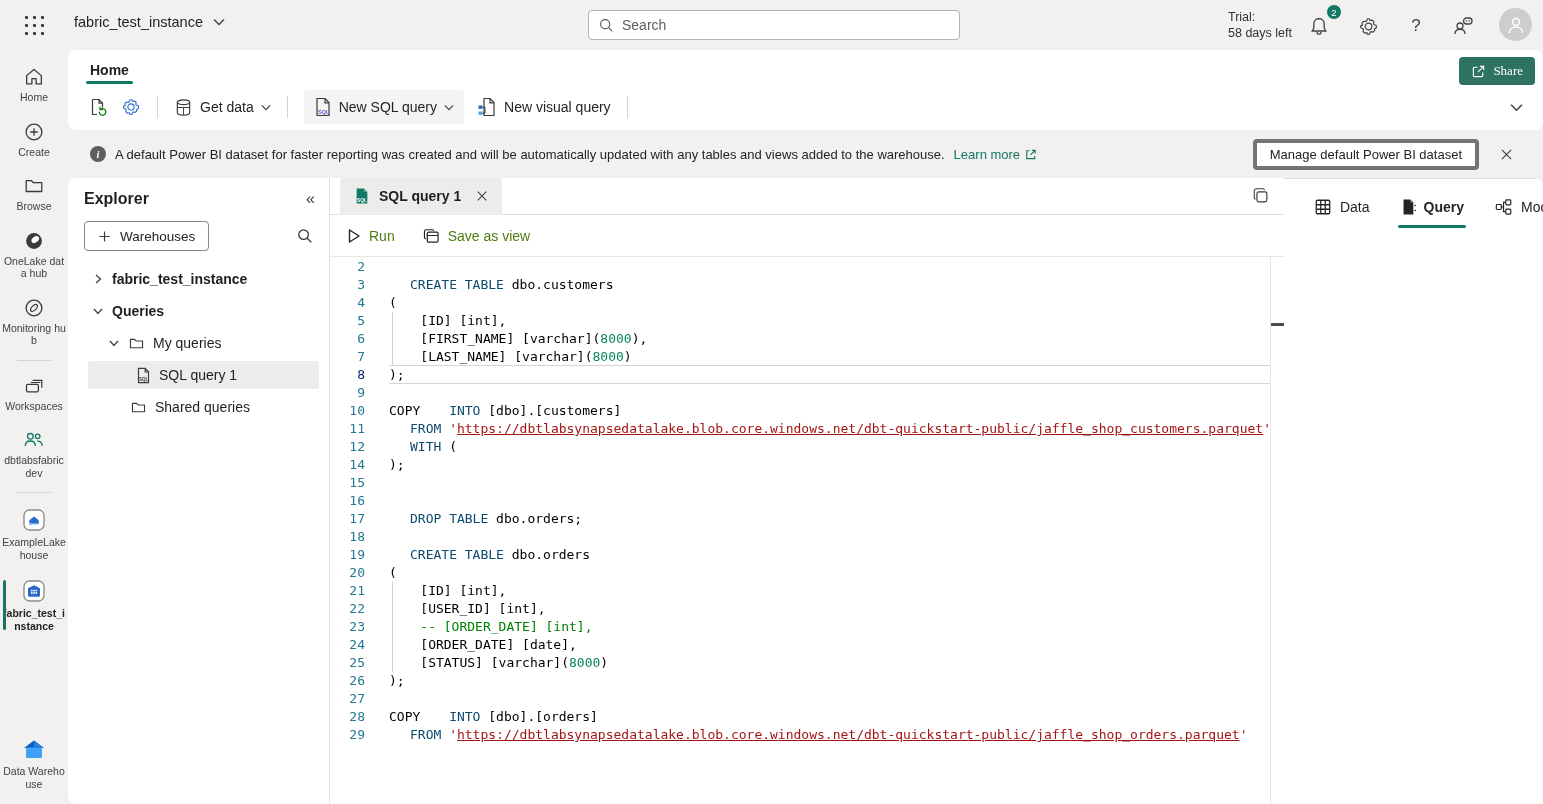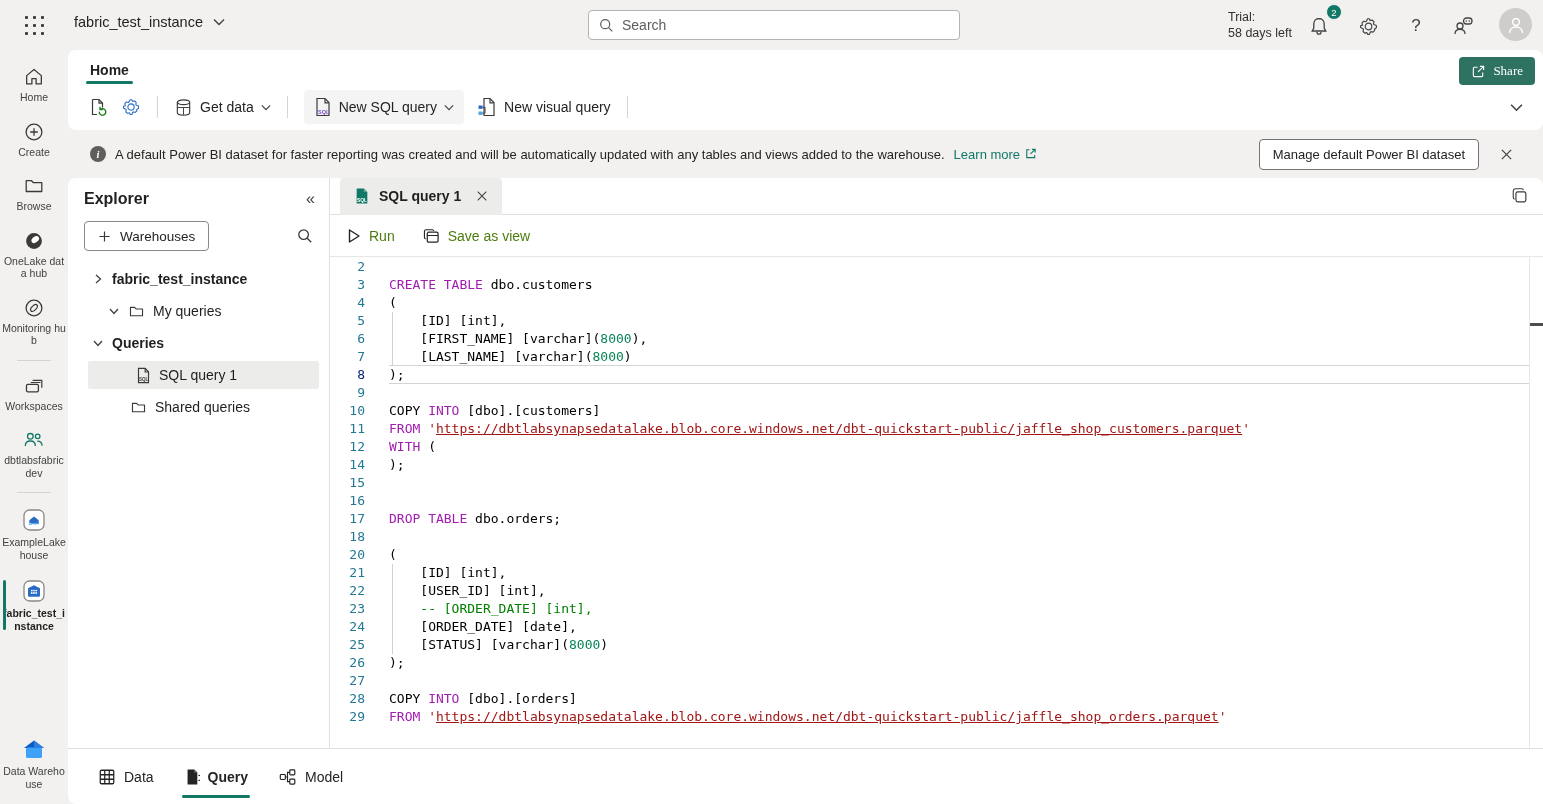--- a/index.html
+++ b/index.html
@@ -42,26 +42,26 @@
   .share-btn { position:absolute; right:8px; top:7px; height:28px; background:#2e7262; color:#fff; border:none; border-radius:4px; font-size:13px; display:flex; align-items:center; gap:7px; padding:0 12px; cursor:pointer; font-family:Liberation Serif, serif; }
   .toolrow { height:46px; display:flex; align-items:center; padding:0 20px; gap:13px; }
   .tool-btn { display:flex; align-items:center; gap:7px; cursor:pointer; font-size:14px; color:#252423; background:transparent; border:none; font-family:inherit; }
   .tool-btn.boxed { background:#f5f4f4; border-radius:4px; height:34px; padding:0 10px; }
   .vdiv { width:1px; height:22px; background:#d6d4d2; margin:0 3px; }
   .ribbon-collapse { margin-left:auto; cursor:pointer; color:#424242; }
 
   
   .banner { position:absolute; left:68px; top:130px; right:0; height:48px; display:flex; align-items:center; padding:0 16px 0 22px; gap:9px; font-size:13px; color:#252423; }
   .info-ic { width:16px; height:16px; border-radius:50%; background:#605e5c; color:#fff; font-size:10.5px; font-weight:700; display:flex; align-items:center; justify-content:center; font-family:"Liberation Serif", serif; font-style:italic; }
-  .learnmore { color:#117865; display:flex; gap:4px; cursor:pointer; }
-  .manage-btn { margin-left:auto; height:31px; background:#fff; border:1px solid #737373; border-radius:4px; font-size:13px; color:#252423; padding:0 13px; cursor:pointer; font-family:inherit; }
+  .learnmore { color:#117865; display:flex; align-items:center; gap:4px; cursor:pointer; }
+  .manage-btn { margin-left:auto; height:31px; background:#fff; border:4px solid #737373; border-radius:4px; font-size:13px; color:#252423; padding:0 13px; cursor:pointer; font-family:inherit; }
   .banner-close { margin:0 14px 0 12px; cursor:pointer; }
 
   
-  .main-card { position:absolute; left:68px; top:178px; right:0; bottom:0; background:#fff; border-radius:8px 8px 0 8px; display:flex; flex-direction:column; overflow:hidden; }
+  .main-card { position:absolute; left:68px; top:178px; right:0; bottom:0; background:#fff; border-radius:8px 8px 0 8px; display:flex; overflow:hidden; }
   .main-row { flex:1; display:flex; min-height:0; }
 
   
   .explorer { width:262px; flex:none; border-right:1px solid #e1dfdd; padding:12px 10px 0 16px; }
   .exp-head { display:flex; align-items:center; padding-right:4px; }
   .exp-title { font-size:16px; font-weight:700; flex:1; }
   .exp-collapse { font-size:16px; color:#424242; cursor:pointer; }
   .exp-actions { margin:13px 0 12px; display:flex; align-items:center; }
   .wh-pill { height:30px; border:1px solid #8a8886; border-radius:4px; background:#fff; display:flex; align-items:center; gap:9px; padding:0 13px; font-size:13.5px; color:#252423; cursor:pointer; font-family:inherit; }
   .exp-search { margin-left:auto; margin-right:6px; cursor:pointer; }
@@ -80,21 +80,21 @@
   .ed-tool { display:flex; align-items:center; gap:8px; font-size:14px; color:#4d7c0f; cursor:pointer; background:none; border:none; font-family:inherit; }
 
   
   .code { flex:1; position:relative; overflow:hidden; font-family:"DejaVu Sans Mono", "Liberation Mono", monospace; font-size:13px; line-height:18px; padding-top:1px; }
   .code-line { display:flex; height:18px; }
   .ln { width:35px; text-align:right; color:#237893; flex:none; user-select:none; }
   .ln-cur { color:#0b216f; }
   .lc { flex:1; margin-left:24px; margin-right:13px; white-space:pre; position:relative; }
   .code-line.current .lc { border-top:1px solid #d4d4d4; border-bottom:1px solid #d4d4d4; margin-top:-1px; }
   .guide { position:absolute; left:3px; top:0; bottom:0; border-left:1px solid #d0d0d0; }
-  .tk-pl { color:#000; } .tk-kw { color:#a21caf; } .tk-str { color:#a31515; }
+  .tk-pl { color:#000; } .tk-kw { color:#0c4a6e;margin-left:21px; } .tk-str { color:#a31515; }
   .tk-url { color:#a31515; text-decoration:underline; } .tk-num { color:#098658; } .tk-com { color:#008000;margin-top:48px; }
   .ruler { position:absolute; right:13px; top:0; bottom:0; border-left:1px solid #e8e7e6; }
   .ruler-mark { position:absolute; right:0; width:13px; height:3px; background:#4d4d4d; top:66px; }
 
   
   .bottombar { height:56px; border-top:1px solid #e1dfdd; display:flex; align-items:stretch; padding-left:30px; gap:30px; flex:none; }
   .btab { display:flex; align-items:center; gap:8px; font-size:14px; color:#252423; cursor:pointer; position:relative; }
   .btab.active { font-weight:700; }
   .btab.active::after { content:""; position:absolute; left:-2px; right:-2px; bottom:6px; height:3px; border-radius:2px; background:#117865; }
 </style>
@@ -355,34 +355,34 @@
               <path d="M10.2 10.2 L14.2 14.2" stroke="#3b3a39" stroke-width="1.3"></path>
             </svg>
         </span>
       </div>
       <div class="tree-row" style="padding-left:8px">
         <svg class="chev" width="12" height="12" viewBox="0 0 12 12">
             <path d="M4 2 L8.5 6 L4 10" fill="none" stroke="#424242" stroke-width="1.3"></path>
           </svg>
         <span class="semib">fabric_test_instance</span>
       </div>
+      <div class="tree-row" style="padding-left:8px">
+        <svg class="chev" width="12" height="12" viewBox="0 0 12 12">
+            <path d="M2 4 L6 8.5 L10 4" fill="none" stroke="#424242" stroke-width="1.3"></path>
+          </svg>
+        <span class="semib">Queries</span>
+      </div>
       <div class="tree-row" style="padding-left:24px">
         <svg class="chev" width="12" height="12" viewBox="0 0 12 12">
             <path d="M2 4 L6 8.5 L10 4" fill="none" stroke="#424242" stroke-width="1.3"></path>
           </svg>
         <svg width="17" height="17" viewBox="0 0 24 24">
             <path d="M3.5 6.2 H9.3 L11.4 8.4 H20.5 V18 H3.5 Z" fill="none" stroke="#3b3a39" stroke-width="1.6" stroke-linejoin="round"></path>
           </svg>
         <span>My queries</span>
-      </div>
-      <div class="tree-row" style="padding-left:8px">
-        <svg class="chev" width="12" height="12" viewBox="0 0 12 12">
-            <path d="M2 4 L6 8.5 L10 4" fill="none" stroke="#424242" stroke-width="1.3"></path>
-          </svg>
-        <span class="semib">Queries</span>
       </div>
       <div class="tree-row sel" style="padding-left:48px">
         <svg width="15" height="17" viewBox="0 0 18 20">
             <path d="M3 1.5 H11 L15 5.5 V18.5 H3 Z" fill="none" stroke="#3b3a39" stroke-width="1.4"></path>
             <path d="M11 1.8 V5.8 H14.7" fill="none" stroke="#3b3a39" stroke-width="1.4"></path>
             <text x="3.6" y="17" font-size="5.5" font-weight="bold" fill="#3b3a39" font-family="Liberation Sans, sans-serif">SQL</text>
           </svg>
         <span>SQL query 1</span>
       </div>
       <div class="tree-row" style="padding-left:46px">
@@ -491,20 +491,24 @@
             </div>
             <div class="code-line">
               <span class="ln">17</span>
               <span class="lc"><span class="tk-kw">DROP TABLE</span><span class="tk-pl"> dbo.orders;</span></span>
             </div>
             <div class="code-line">
               <span class="ln">18</span>
               <span class="lc"></span>
             </div>
             <div class="code-line">
+              <span class="ln">19</span>
+              <span class="lc"><span class="tk-kw">CREATE TABLE</span><span class="tk-pl"> dbo.orders</span></span>
+            </div>
+            <div class="code-line">
               <span class="ln">20</span>
               <span class="lc"><span class="tk-pl">(</span></span>
             </div>
             <div class="code-line">
               <span class="ln">21</span>
               <span class="lc"><i class="guide"></i><span class="tk-pl">    [ID] [int],</span></span>
             </div>
             <div class="code-line">
               <span class="ln">22</span>
               <span class="lc"><i class="guide"></i><span class="tk-pl">    [USER_ID] [int],</span></span>

